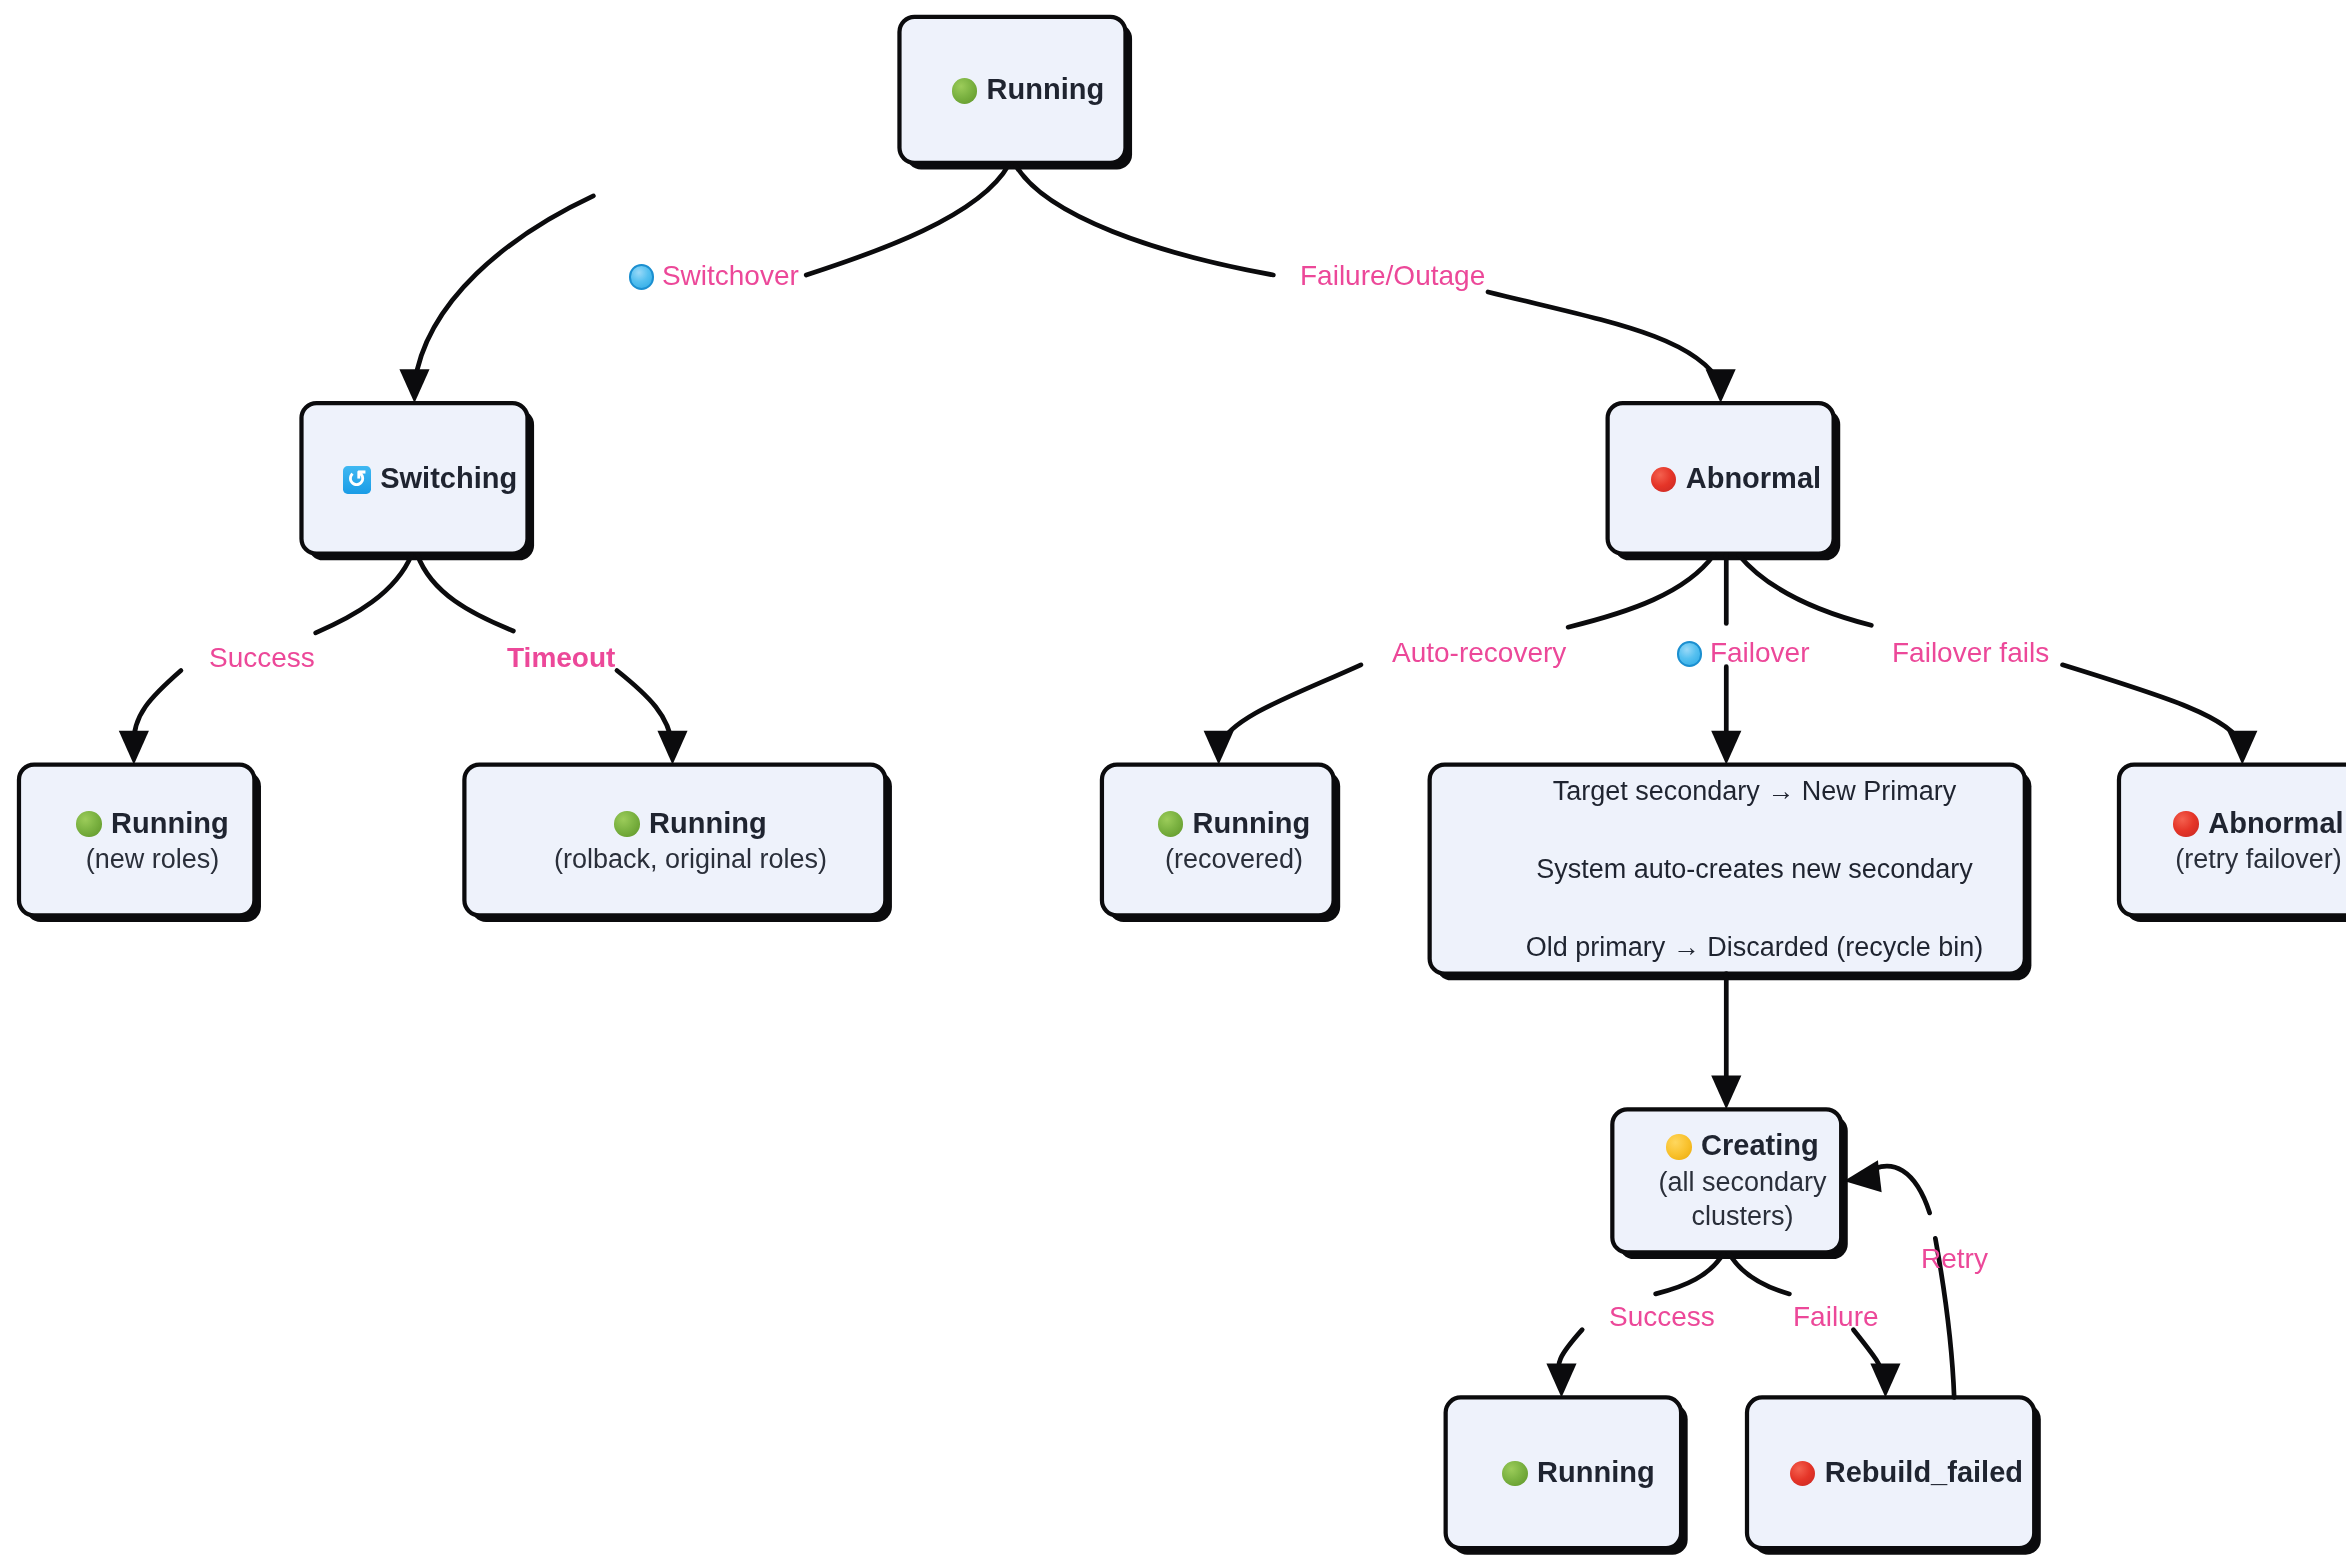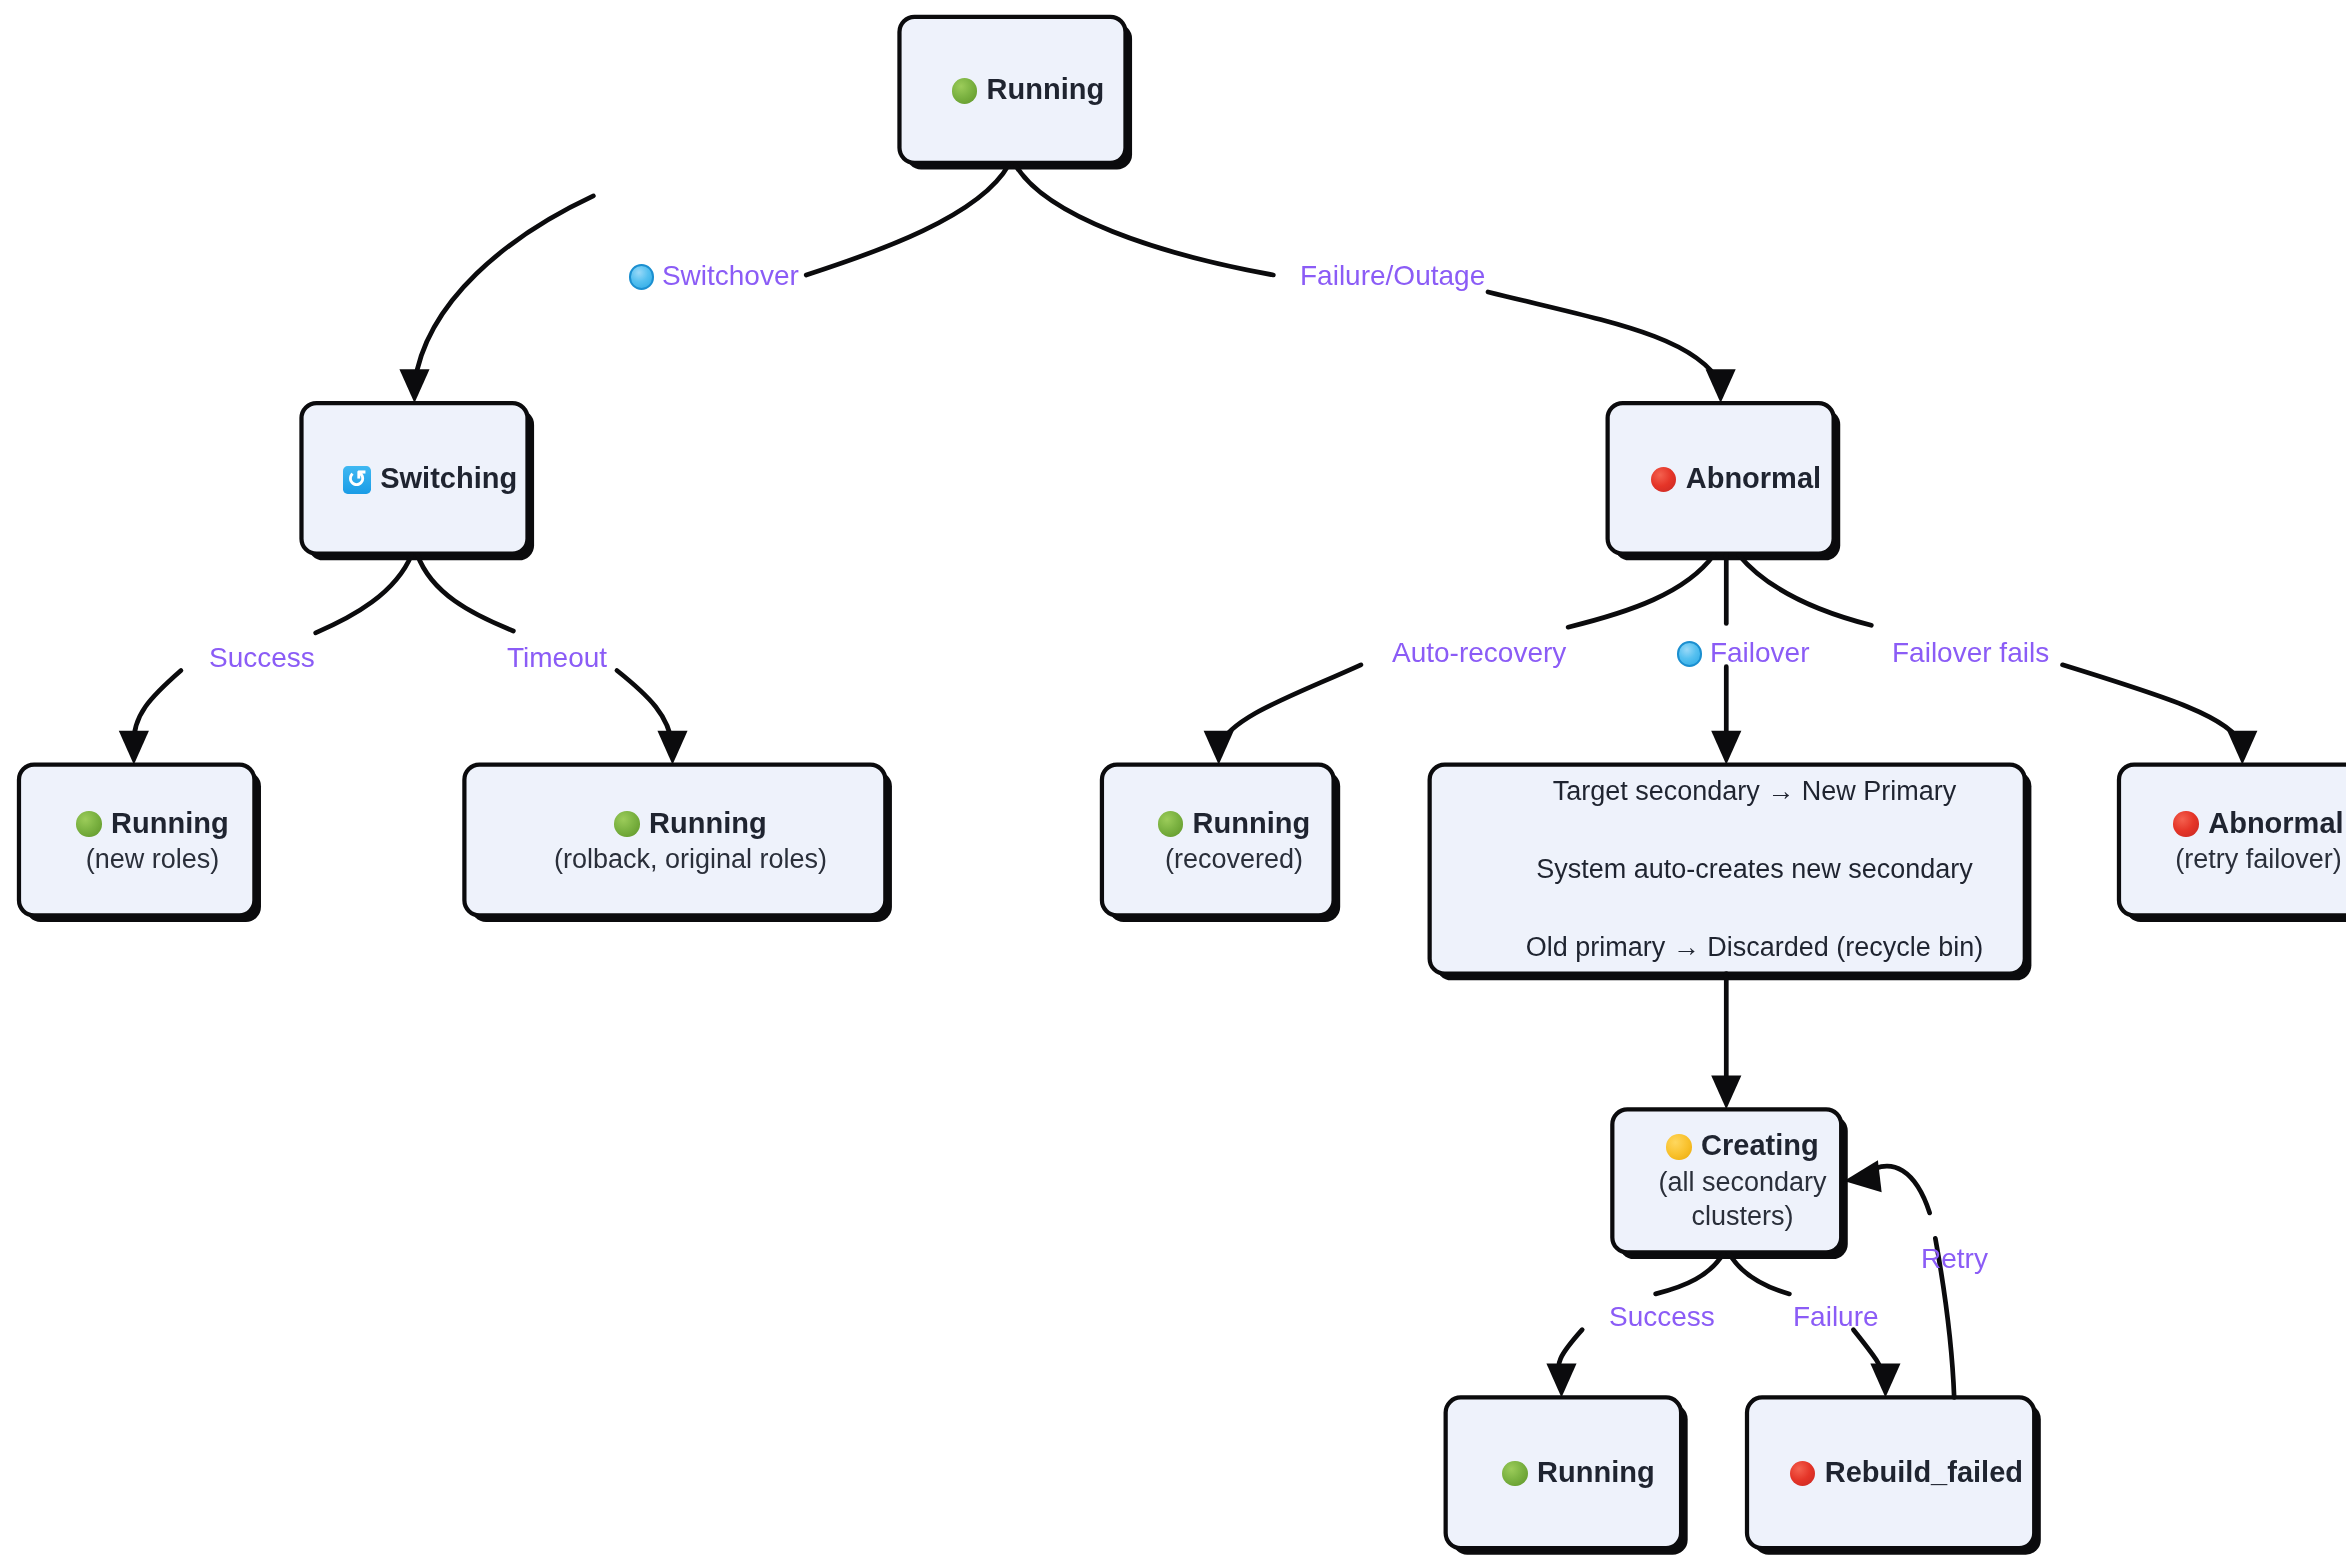--- a/index.html
+++ b/index.html
@@ -116,21 +116,21 @@
     transform: translateY(-52%) scaleX(-1);
     color: #ffffff;
     font-size: 23.5px;
     line-height: 1;
     font-weight: bold;
     text-align: center;
   }
   .edge-label {
     position: absolute;
     font-size: 28px;
-    color: #8b5cf6;
+    color: #ec4899;
     white-space: nowrap;
     pointer-events: auto;
     display: flex;
     align-items: center;
     gap: 7.5px;
   }
 </style>
 </head>
 <body>
 
@@ -315,21 +315,21 @@
     </div>
 
     <div class="edge-label" style="left:1284px; top:260px;">
       <span>Failure/Outage</span>
     </div>
 
     <div class="edge-label" style="left:193px; top:642px;">
       <span>Success</span>
     </div>
 
-    <div class="edge-label" style="left:491px; top:642px;">
+    <div class="edge-label" style="left:491px; top:642px;font-weight:bold;">
       <span>Timeout</span>
     </div>
 
     <div class="edge-label" style="left:1376px; top:637px;">
       <span>Auto-recovery</span>
     </div>
 
     <div class="edge-label" style="left:1661px; top:637px;">
       <span class="dot dot-blue"></span>
       <span>Failover</span>

